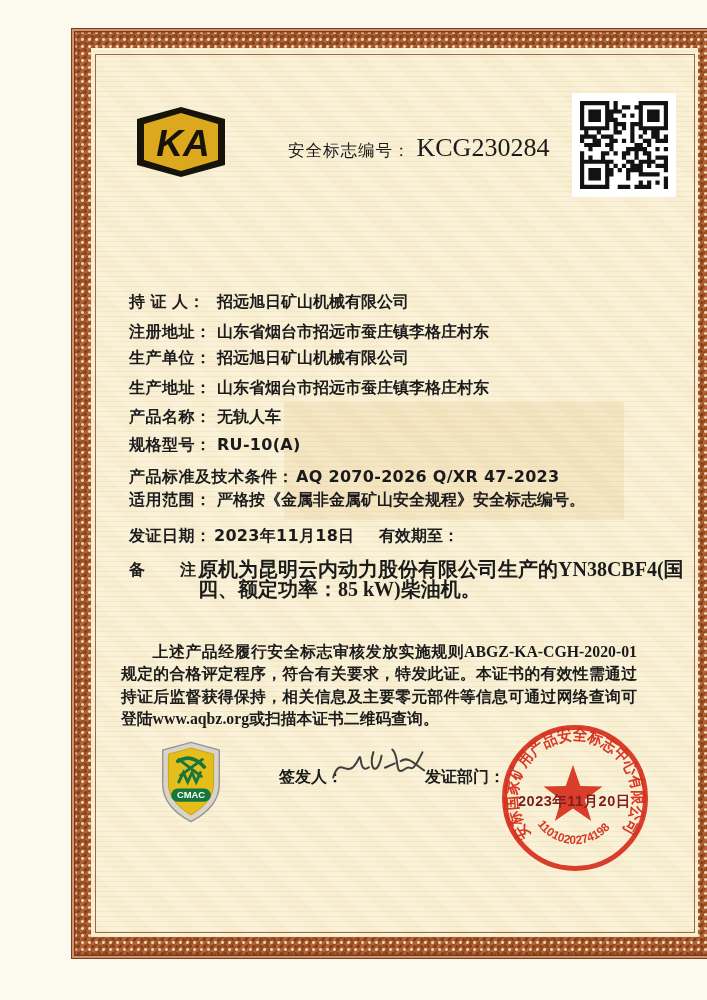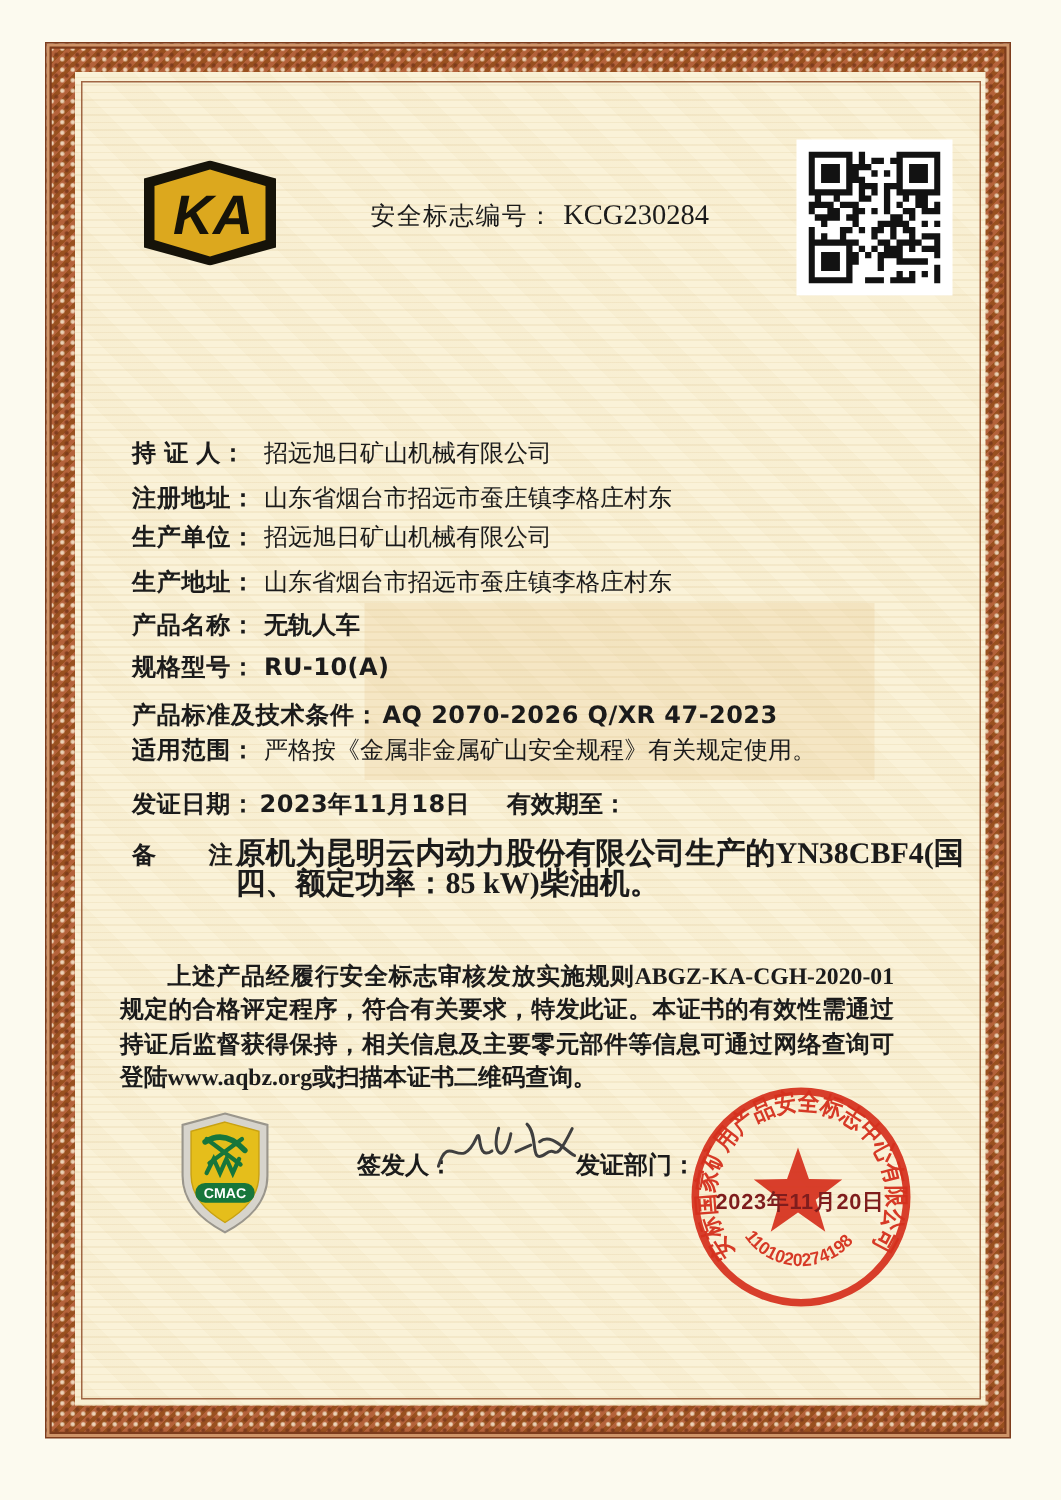--- a/index.html
+++ b/index.html
@@ -2,21 +2,21 @@
 <html><head>
 <meta charset="utf-8">
 <style>
   html,body{margin:0;padding:0;}
   body{
     width:707px;height:1000px;position:relative;overflow:hidden;
     background:#FCFAEF;
     font-family:"Liberation Sans",sans-serif;
     color:#1b1b1b;
   }
-  .page{position:absolute;inset:0;}
+  .page{position:absolute;inset:0;margin-left:41px;}
   
   .band{
     position:absolute;left:30px;top:28px;width:642px;height:929px;
     background:
       radial-gradient(circle, rgba(247,231,206,0.85) 1px, transparent 1.9px) 0 0/7px 7px,
       radial-gradient(circle, rgba(120,56,27,0.85) 1px, transparent 1.7px) 3px 4px/7px 7px,
       repeating-linear-gradient(135deg,#b4623a 0 3px,#99501f 3px 6px);
     border:1.5px solid #7d3c1c;
     box-shadow: inset 0 0 0 2px #cf9468, inset 0 0 0 3.5px #7d3c1c;
   }
@@ -34,33 +34,33 @@
     pointer-events:none;
   }
   .wm-panel{
     position:absolute;left:243px;top:402px;width:340px;height:118px;
     background:rgba(224,186,120,0.20);
   }
   
   .ka{position:absolute;left:93px;top:107px;width:94px;height:70px;}
   .certno{position:absolute;left:247px;top:133px;white-space:nowrap;}
   .certno .l{font-size:16.5px;letter-spacing:1px;}
-  .certno .v{font-size:19px;font-family:"Liberation Serif",serif;margin-left:6px;}
+  .certno .v{font-size:26px;font-family:"Liberation Serif",serif;margin-left:6px;}
   .qrbox{position:absolute;left:531px;top:93px;width:104px;height:104px;background:#fff;}
   .qrbox svg{position:absolute;left:8px;top:8px;}
   .title{
     position:absolute;left:0;right:0;top:207px;text-align:center;
     font-family:"Liberation Serif",serif;
     font-size:37px;font-weight:900;letter-spacing:5px;color:#111;
   }
   
   .row{position:absolute;left:0;right:0;height:24px;font-size:16px;}
   .row .lbl{position:absolute;left:88px;font-weight:700;letter-spacing:0.5px;white-space:nowrap;}
   .row .val{position:absolute;left:176px;white-space:nowrap;}
-  .kai{font-family:"Liberation Serif",serif;font-weight:400;}
+  .kai{font-family:"Liberation Serif",serif;font-weight:700;}
   .num{font-family:"DejaVu Sans",sans-serif;font-weight:700;letter-spacing:0.3px;}
   .row.std .val{left:255px;}
   .row.dates .v1{position:absolute;left:173px;white-space:nowrap;}
   .row.dates .l2{position:absolute;left:338px;font-weight:700;white-space:nowrap;}
   .row.dates .v2{position:absolute;left:422px;white-space:nowrap;}
   .remark-val{
     position:absolute;left:157px;top:559px;width:488px;
     font-size:20px;line-height:20px;
     font-family:"Liberation Serif",serif;font-weight:600;
   }
@@ -130,21 +130,21 @@
   <div class="row" style="top:435px">
     <span class="lbl">规格型号：</span>
     <span class="val num">RU-10(A)</span>
   </div>
   <div class="row std" style="top:467px">
     <span class="lbl">产品标准及技术条件：</span>
     <span class="val num">AQ 2070-2026 Q/XR 47-2023</span>
   </div>
   <div class="row" style="top:490px">
     <span class="lbl">适用范围：</span>
-    <span class="val kai">严格按《金属非金属矿山安全规程》有关规定使用。</span>
+    <span class="val kai">严格按《金属非金属矿山安全规程》安全标志编号。</span>
   </div>
 
   <div class="row dates" style="top:526px">
     <span class="lbl">发证日期：</span>
     <span class="v1 num">2023年11月18日</span>
     <span class="l2">有效期至：</span>
   </div>
 
   <div class="remark-lbl">备　　注：</div>
   <div class="remark-val">原机为昆明云内动力股份有限公司生产的YN38CBF4(国四、额定功率：85 kW)柴油机。</div>

